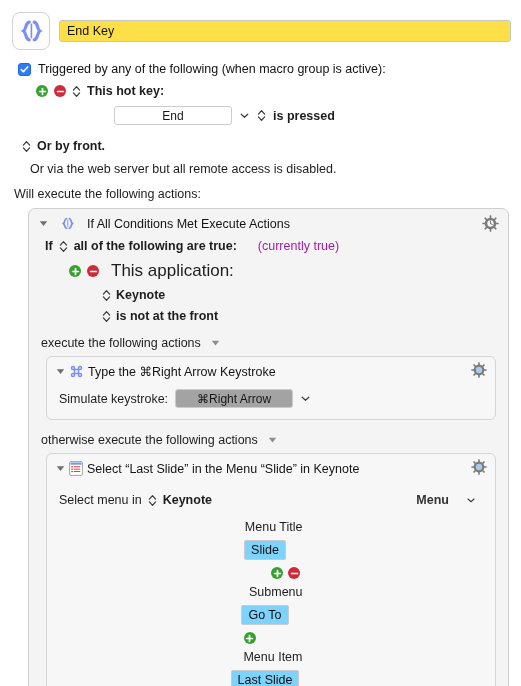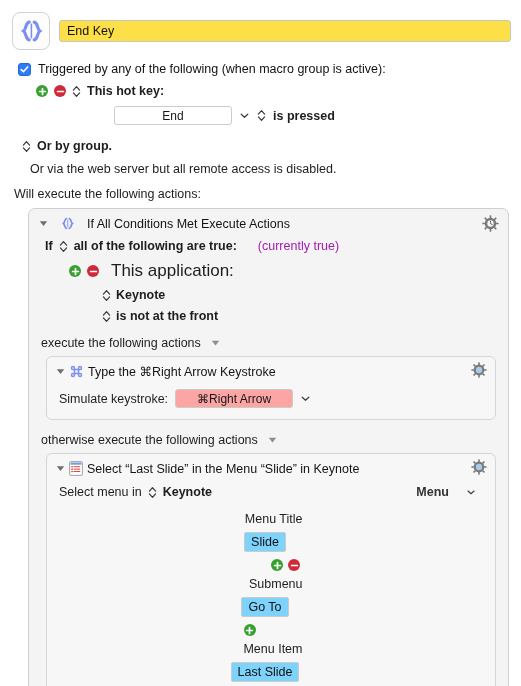--- a/index.html
+++ b/index.html
@@ -234,34 +234,35 @@
     align-items: center;
     padding: 8px 0 11px 12px;
     gap: 7px;
   }
   .sim-label { font-size: 12.5px; color: #1d1d1d; }
   .sim-field {
     width: 118px;
     height: 19px;
     border: 1px solid #cbcbcb;
     border-radius: 3px;
-    background: #fca5a5;
+    background: #a3a3a3;
     display: flex; align-items: center; justify-content: center;
     font-size: 12px;
     color: #161616;
     box-sizing: border-box;
   }
 
   
   .selmenu-row {
     display: flex;
     align-items: center;
     padding: 7px 10px 0 12px;
     gap: 6px;
     position: relative;
+    margin-top: 8px;
   }
   .selmenu-right {
     margin-left: auto;
     display: flex; align-items: center; gap: 17px;
     font-weight: bold; font-size: 12.5px; color: #333;
     padding-right: 8px;
   }
   .field-row {
     display: flex;
     align-items: center;
@@ -375,21 +376,21 @@
   <span class="bold-txt">is pressed</span>
 </div>
 
 <div class="orscript-line">
   <span class="stepper">
     <svg width="9" height="13" viewBox="0 0 9 13">
       <path d="M1.4 5.1 L4.5 1.7 L7.6 5.1" fill="none" stroke="#3a3a3a" stroke-width="1.25" stroke-linecap="round" stroke-linejoin="round"></path>
       <path d="M1.4 7.9 L4.5 11.3 L7.6 7.9" fill="none" stroke="#3a3a3a" stroke-width="1.25" stroke-linecap="round" stroke-linejoin="round"></path>
     </svg>
   </span>
-  <span class="bold-txt">Or by group.</span>
+  <span class="bold-txt">Or by front.</span>
 </div>
 
 <div class="webserver-line">Or via the web server but all remote access is disabled.</div>
 
 <div class="willexec-line">Will execute the following actions:</div>
 
 <div class="outer-box">
 
   <div class="act-header">
     <span class="tri">

